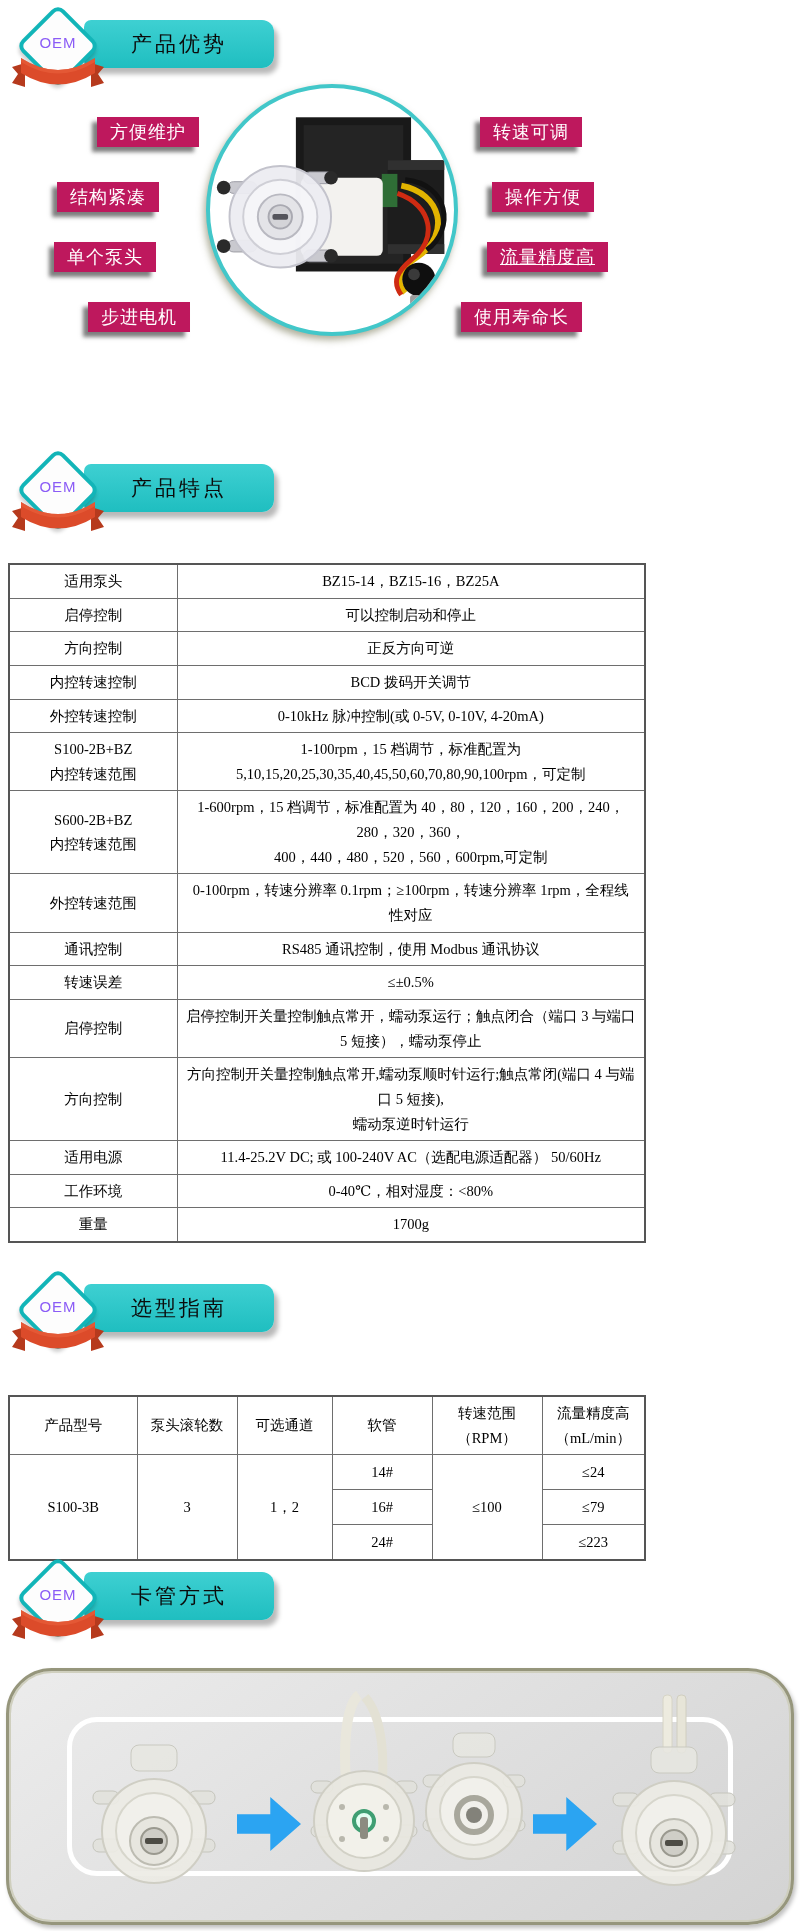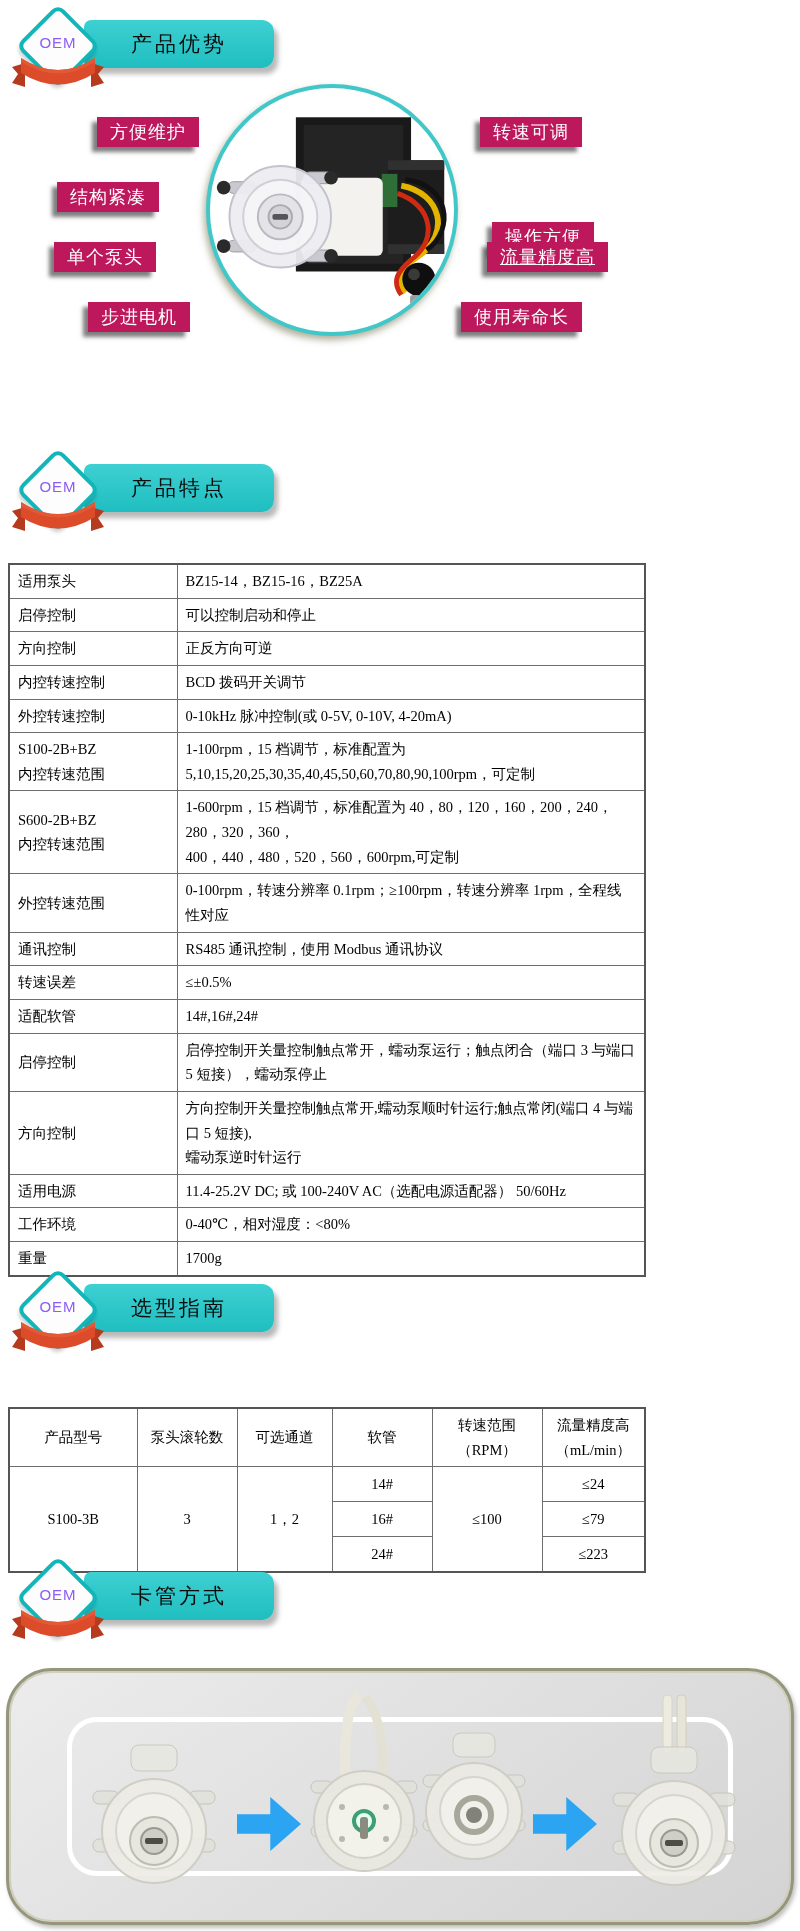--- a/index.html
+++ b/index.html
@@ -45,31 +45,31 @@
     border-radius:50%; background:#fff; border:4px solid #42c7c9;
     box-shadow:-2px 4px 7px rgba(95,95,55,0.5), inset 0 0 0 3px #fff;
     overflow:hidden;
   }
 
   
   table.spec {
     position:absolute; left:8px; width:638px;
     border-collapse:collapse; table-layout:fixed;
     font-family:"Liberation Serif","DejaVu Serif",serif;
-    font-size:14.5px; color:#000; background:#fff;
+    font-size:14.5px; color:#000; background:#fff;text-align:center;
   }
   table.spec td, table.spec th {
     border:1px solid #6e6e6e; padding:4px 8px; line-height:1.7;
     font-weight:normal; vertical-align:middle;
   }
   table.spec { border:2px solid #555; }
   .pre { white-space:pre-line; }
   .lbl { width:168px; }
 
-  table.sel { text-align:center;margin-top:12px; }
+  table.sel { text-align:center; }
   table.sel th { height:54px; }
   table.sel td { height:35px; }
 
   
   .clamp-panel {
     position:absolute; left:6px; top:1668px; width:788px; height:257px;
     background:linear-gradient(145deg,#ececec,#d3d3d3);
     border:3px solid #96967c; border-radius:46px;
     box-shadow:inset 0 0 0 2px #cfcfbe, 2px 3px 4px rgba(0,0,0,0.25);
   }
@@ -138,21 +138,21 @@
       <circle cx="209" cy="191" r="6" fill="#3a3a3a"></circle>
       <rect x="205" y="212" width="18" height="16" rx="3" fill="#9d9d9d"></rect>
     </svg>
   </div>
 
   <div class="tag" style="left:97px;  top:117px;">方便维护</div>
   <div class="tag" style="left:57px;  top:182px;">结构紧凑</div>
   <div class="tag" style="left:54px;  top:242px;">单个泵头</div>
   <div class="tag" style="left:88px;  top:302px;">步进电机</div>
   <div class="tag" style="left:468px; top:117px;margin-left:12px;">转速可调</div>
-  <div class="tag" style="left:492px; top:182px;margin-top:40px;">操作方便</div>
+  <div class="tag" style="left:492px; top:182px;">操作方便</div>
   <div class="tag" style="left:487px; top:242px;text-decoration:underline;">流量精度高</div>
   <div class="tag" style="left:461px; top:302px;">使用寿命长</div>
 
   <div class="sec-header" style="left:8px; top:448px;">
     <div class="banner">
       <span>产品特点</span>
     </div>
     <div class="badge">
       <div class="diamond"></div>
       <div class="badge-label">OEM</div>
@@ -203,24 +203,20 @@
           <td class="lbl pre">外控转速范围</td>
           <td class="pre">0-100rpm，转速分辨率 0.1rpm；≥100rpm，转速分辨率 1rpm，全程线性对应</td>
         </tr>
     <tr>
           <td class="lbl pre">通讯控制</td>
           <td class="pre">RS485 通讯控制，使用 Modbus 通讯协议</td>
         </tr>
     <tr>
           <td class="lbl pre">转速误差</td>
           <td class="pre">≤±0.5%</td>
-        </tr>
-    <tr>
-          <td class="lbl pre">适配软管</td>
-          <td class="pre">14#,16#,24#</td>
         </tr>
     <tr>
           <td class="lbl pre">启停控制</td>
           <td class="pre">启停控制开关量控制触点常开，蠕动泵运行；触点闭合（端口 3 与端口 5 短接），蠕动泵停止</td>
         </tr>
     <tr>
           <td class="lbl pre">方向控制</td>
           <td class="pre">方向控制开关量控制触点常开,蠕动泵顺时针运行;触点常闭(端口 4 与端口 5 短接),
 蠕动泵逆时针运行</td>
         </tr>

